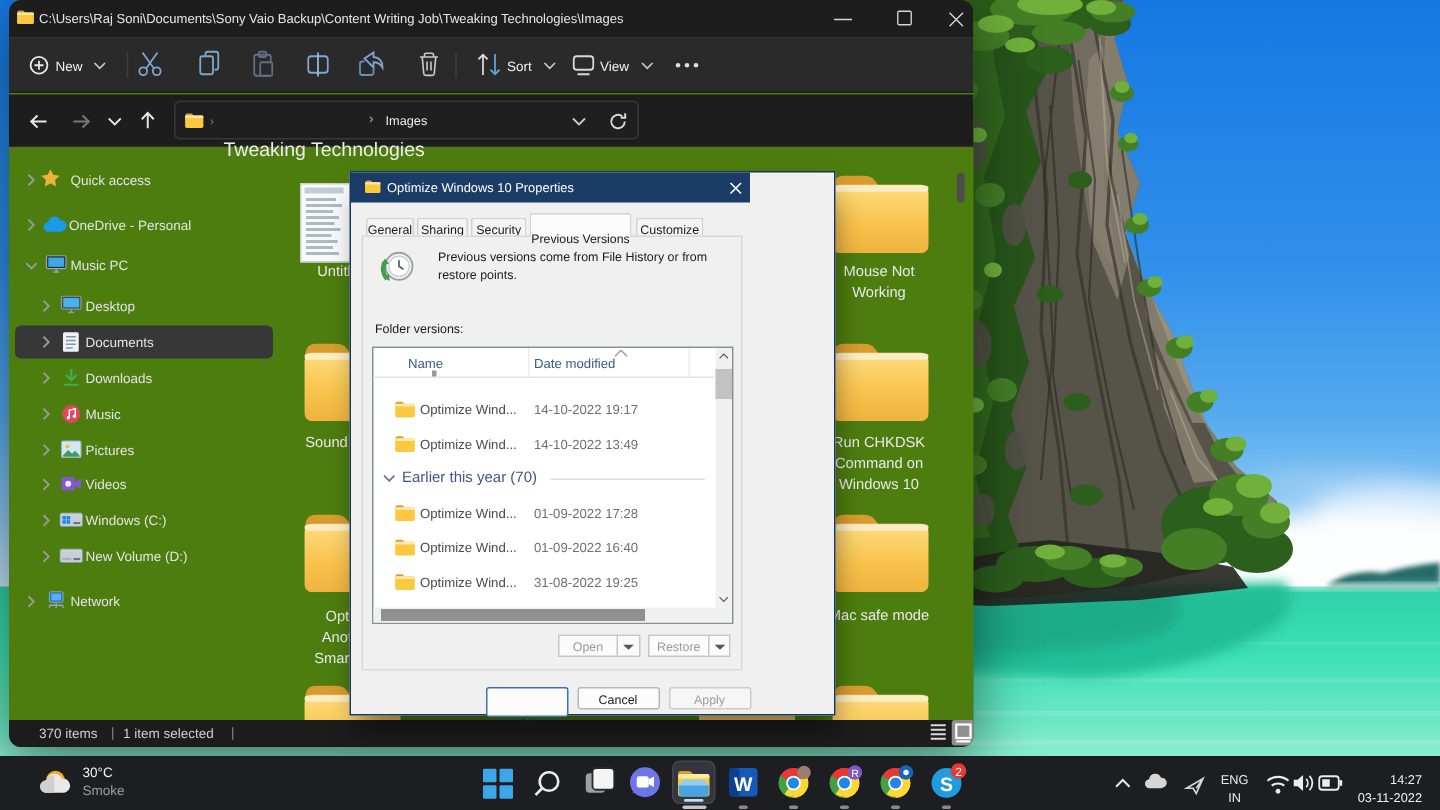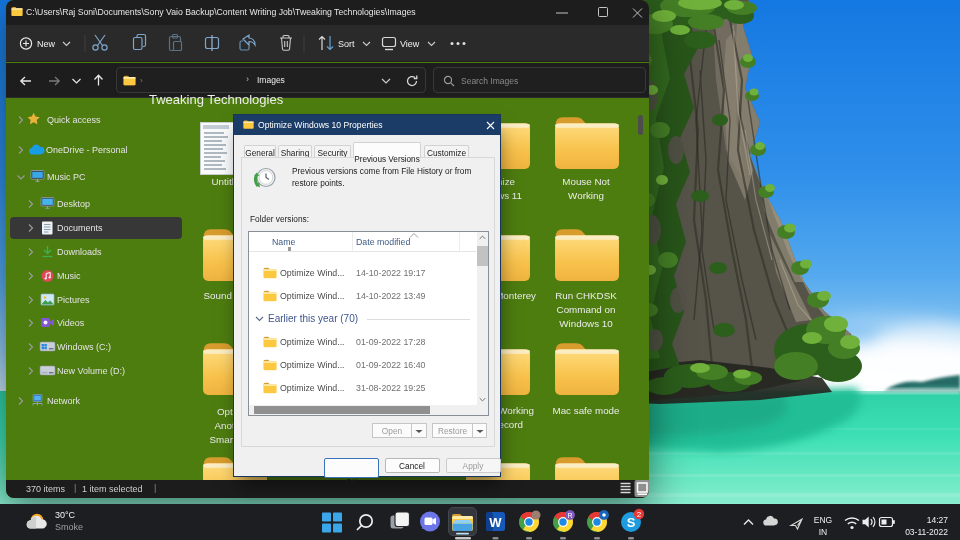--- a/index.html
+++ b/index.html
@@ -297,27 +297,20 @@
       <div class="abs" style="left:140px;top:7px;font-size:8.5px;color:#ededed">Images</div>
       <svg class="abs" style="left:264px;top:9px" width="10" height="8" viewBox="0 0 10 8">
           <path d="M1 2 l4 4 l4-4" stroke="#cccccc" stroke-width="1.2" fill="none"></path>
         </svg>
       <svg class="abs" style="left:288px;top:6px" width="14" height="14" viewBox="0 0 14 14">
         <path d="M11.5 7 a4.5 4.5 0 1 1 -1.6-3.4" stroke="#d9d9d9" stroke-width="1.3" fill="none"></path>
         <path d="M11.8 1.5 v3 h-3" stroke="#d9d9d9" stroke-width="1.3" fill="none"></path>
       </svg>
     </div>
 
-    <div class="abs" style="left:427px;top:4px;width:213px;height:26px;background:#1f1f1f;border:1px solid #383838;border-radius:4px">
-      <svg class="abs" style="left:9px;top:7px" width="12" height="12" viewBox="0 0 12 12">
-        <circle cx="5" cy="5" r="3.6" stroke="#9a9a9a" stroke-width="1.2" fill="none"></circle>
-        <path d="M7.8 7.8 L11 11" stroke="#9a9a9a" stroke-width="1.2"></path>
-      </svg>
-      <div class="abs" style="left:27px;top:8px;font-size:8.5px;color:#8b8b8b">Search Images</div>
-    </div>
   </div>
 
   <div id="sidebar" class="abs" style="left:0;top:99px;width:188px;height:381px;font-size:9px;color:#e4e4e4">
     <div class="abs" style="left:4px;top:118px;width:172px;height:22px;background:#373737;border-radius:4px"></div>
     <svg class="abs" style="left:0;top:0" width="188" height="381" viewBox="0 0 188 381">
 
       <g stroke="#9a9a9a" stroke-width="1.2" fill="none">
         <path d="M13 17.5 l3.5 3.5 l-3.5 3.5"></path>
         <path d="M13 47.5 l3.5 3.5 l-3.5 3.5"></path>
         <path d="M11.5 76.5 l3.5 3.5 l3.5-3.5"></path>
@@ -508,21 +501,21 @@
     <g stroke="#d8d8d8" stroke-width="1.4" fill="none">
       <path d="M14.5 4.5 h10 M14.5 7.5 h10 M14.5 10.5 h10 M14.5 13.5 h10"></path>
     </g>
     <rect x="28.5" y="1" width="15.5" height="17" rx="2" fill="#8f8f8f"></rect>
     <rect x="31.5" y="4" width="9.5" height="9" stroke="#ffffff" stroke-width="1.5" fill="none"></rect>
     <path d="M31.5 15.2 h9.5" stroke="#ffffff" stroke-width="1.5"></path>
   </svg>
 
 </div>
 
-<div id="dlg" class="abs" style="left:233px;top:114px;width:268px;height:363px;background:#f0f0f0;border:1px solid #16365e;box-shadow:2px 12px 18px -4px rgba(0,0,0,.5);font-size:8.3px;color:#1a1a1a">
+<div id="dlg" class="abs" style="left:233px;top:114px;width:324px;height:363px;background:#f0f0f0;border:1px solid #16365e;box-shadow:2px 12px 18px -4px rgba(0,0,0,.5);font-size:8.3px;color:#1a1a1a">
 
   <div class="abs" style="left:0;top:0;width:266px;height:20px;background:#1b3c66">
     <svg class="abs" style="left:9px;top:5px" width="11" height="9" viewBox="0 0 16 13">
         <use href="#minifold"></use>
       </svg>
     <div class="abs" style="left:24px;top:5px;color:#ffffff;font-size:8.6px;white-space:nowrap">Optimize Windows 10 Properties</div>
     <svg class="abs" style="left:252px;top:5.5px" width="9" height="9" viewBox="0 0 9 9">
         <path d="M1 1 L8 8 M8 1 L1 8" stroke="#ffffff" stroke-width="1.1"></path>
       </svg>
   </div>

